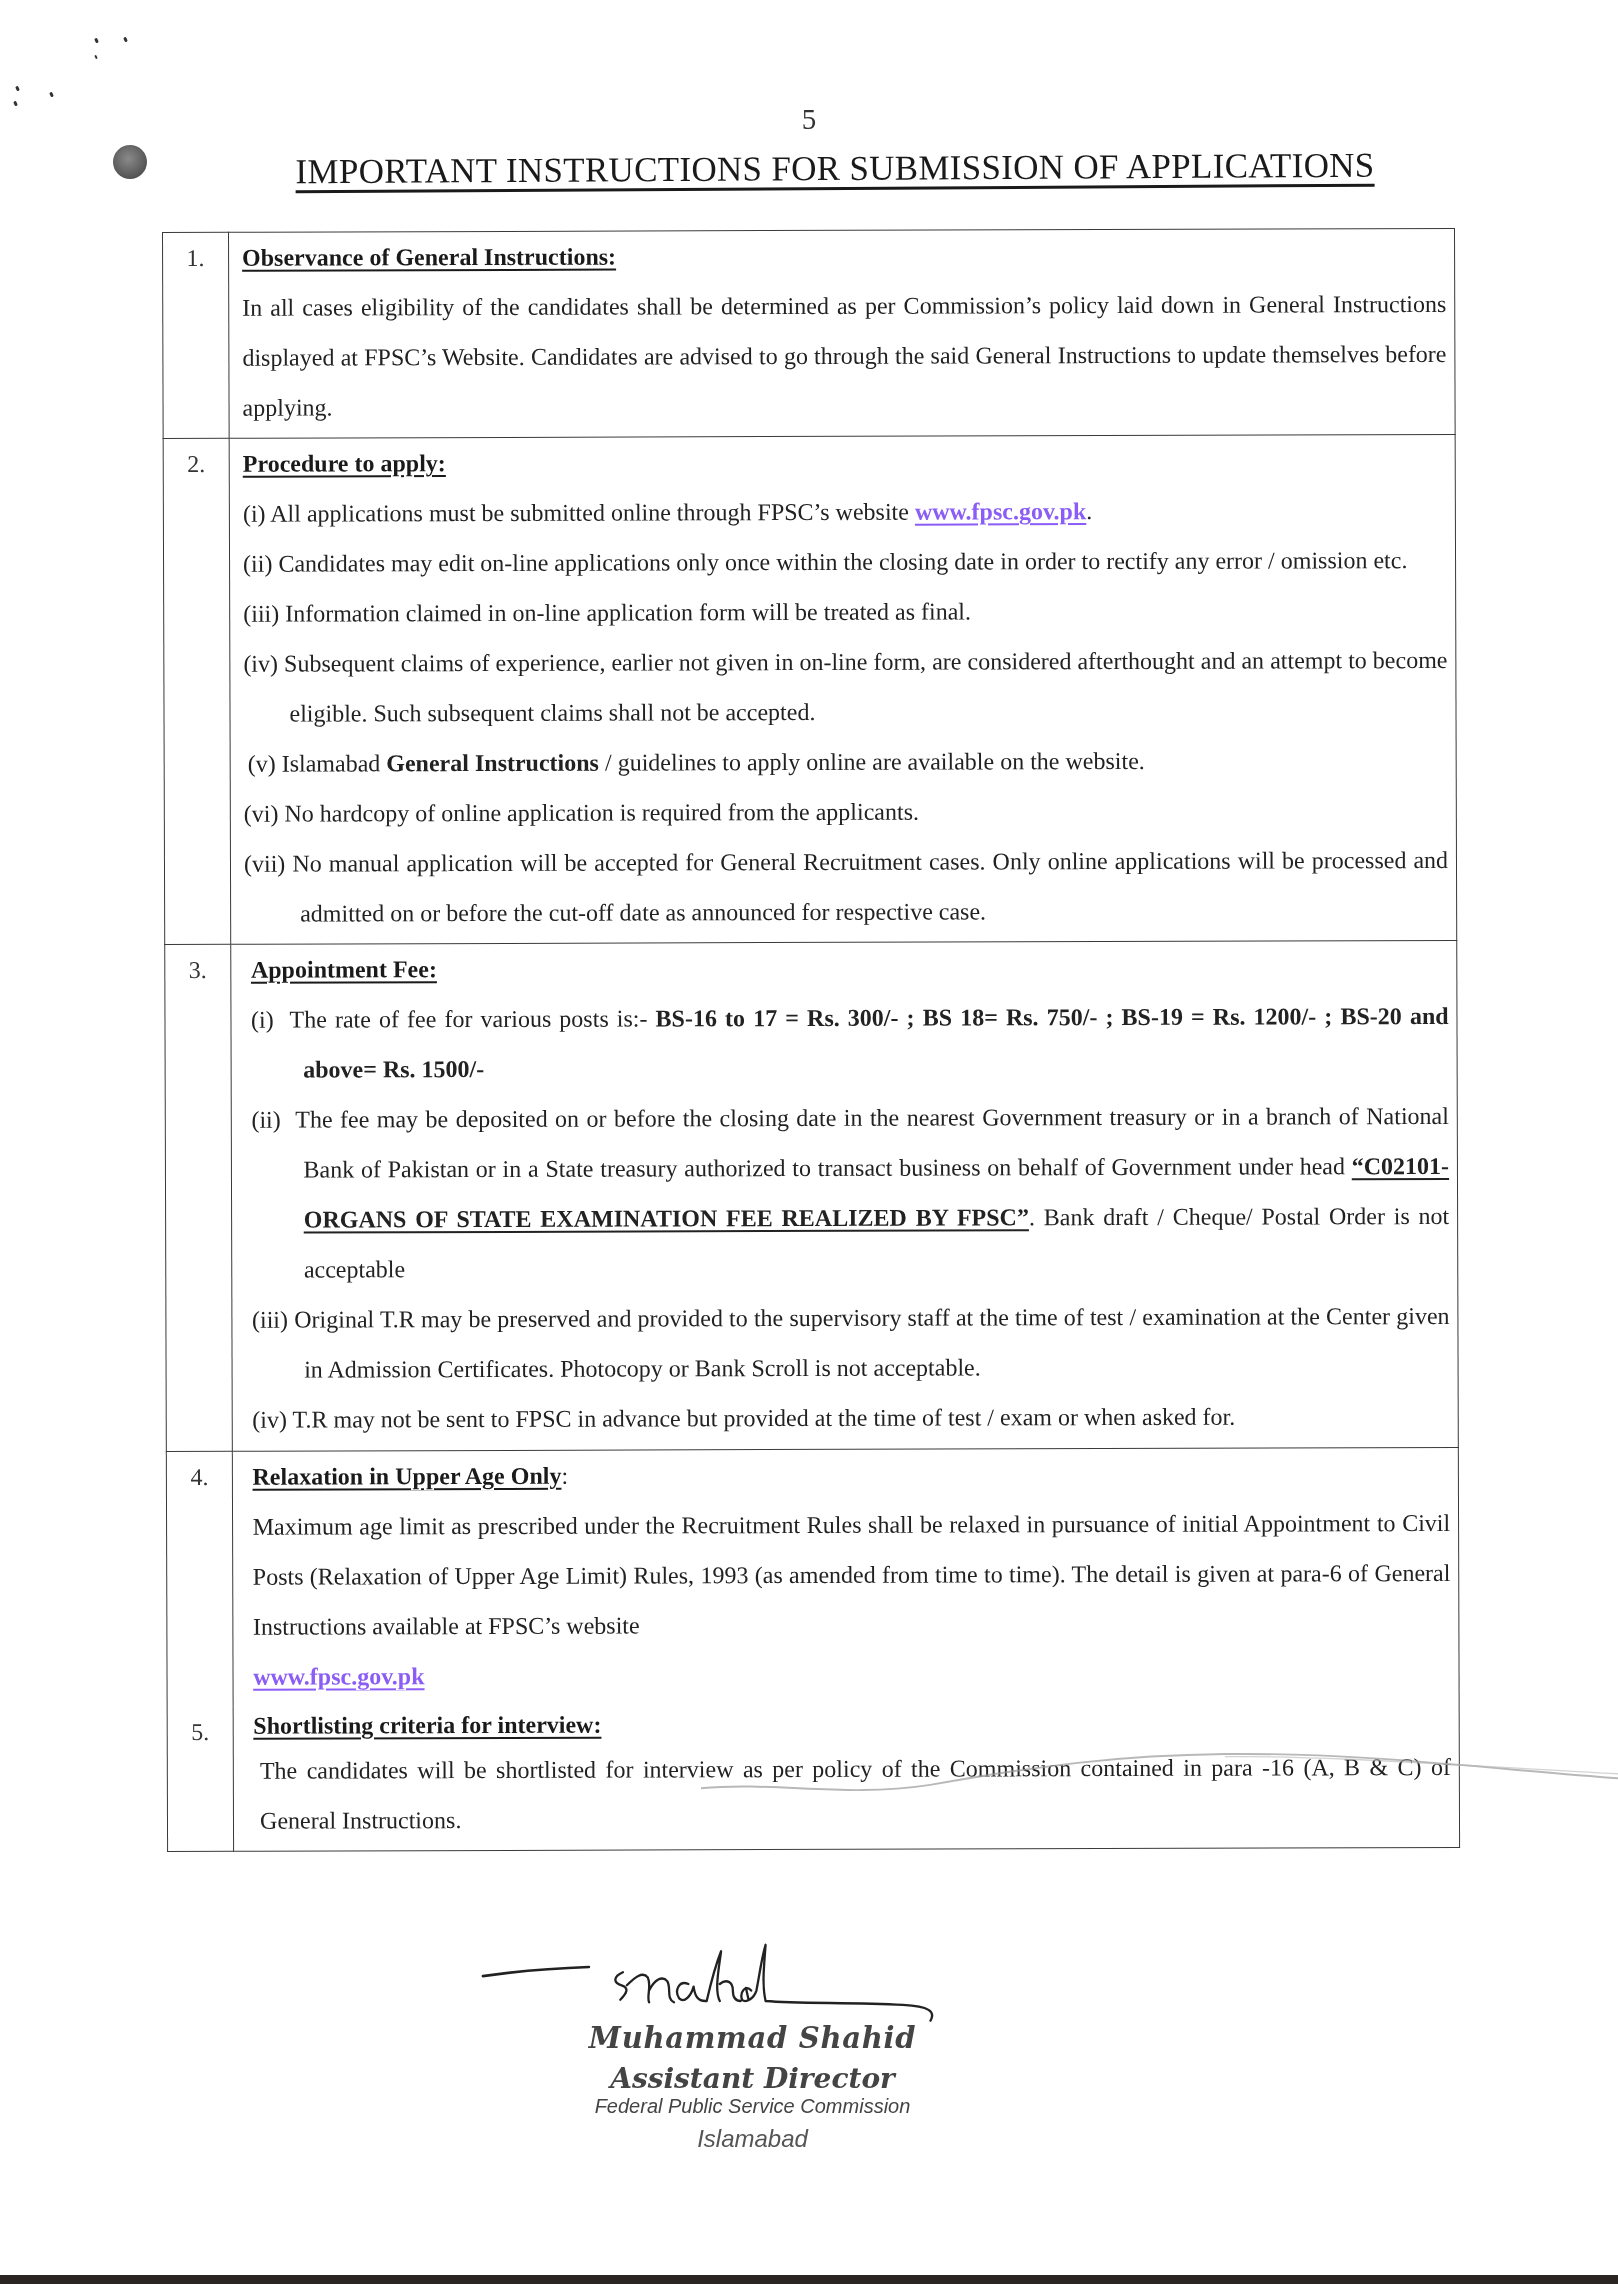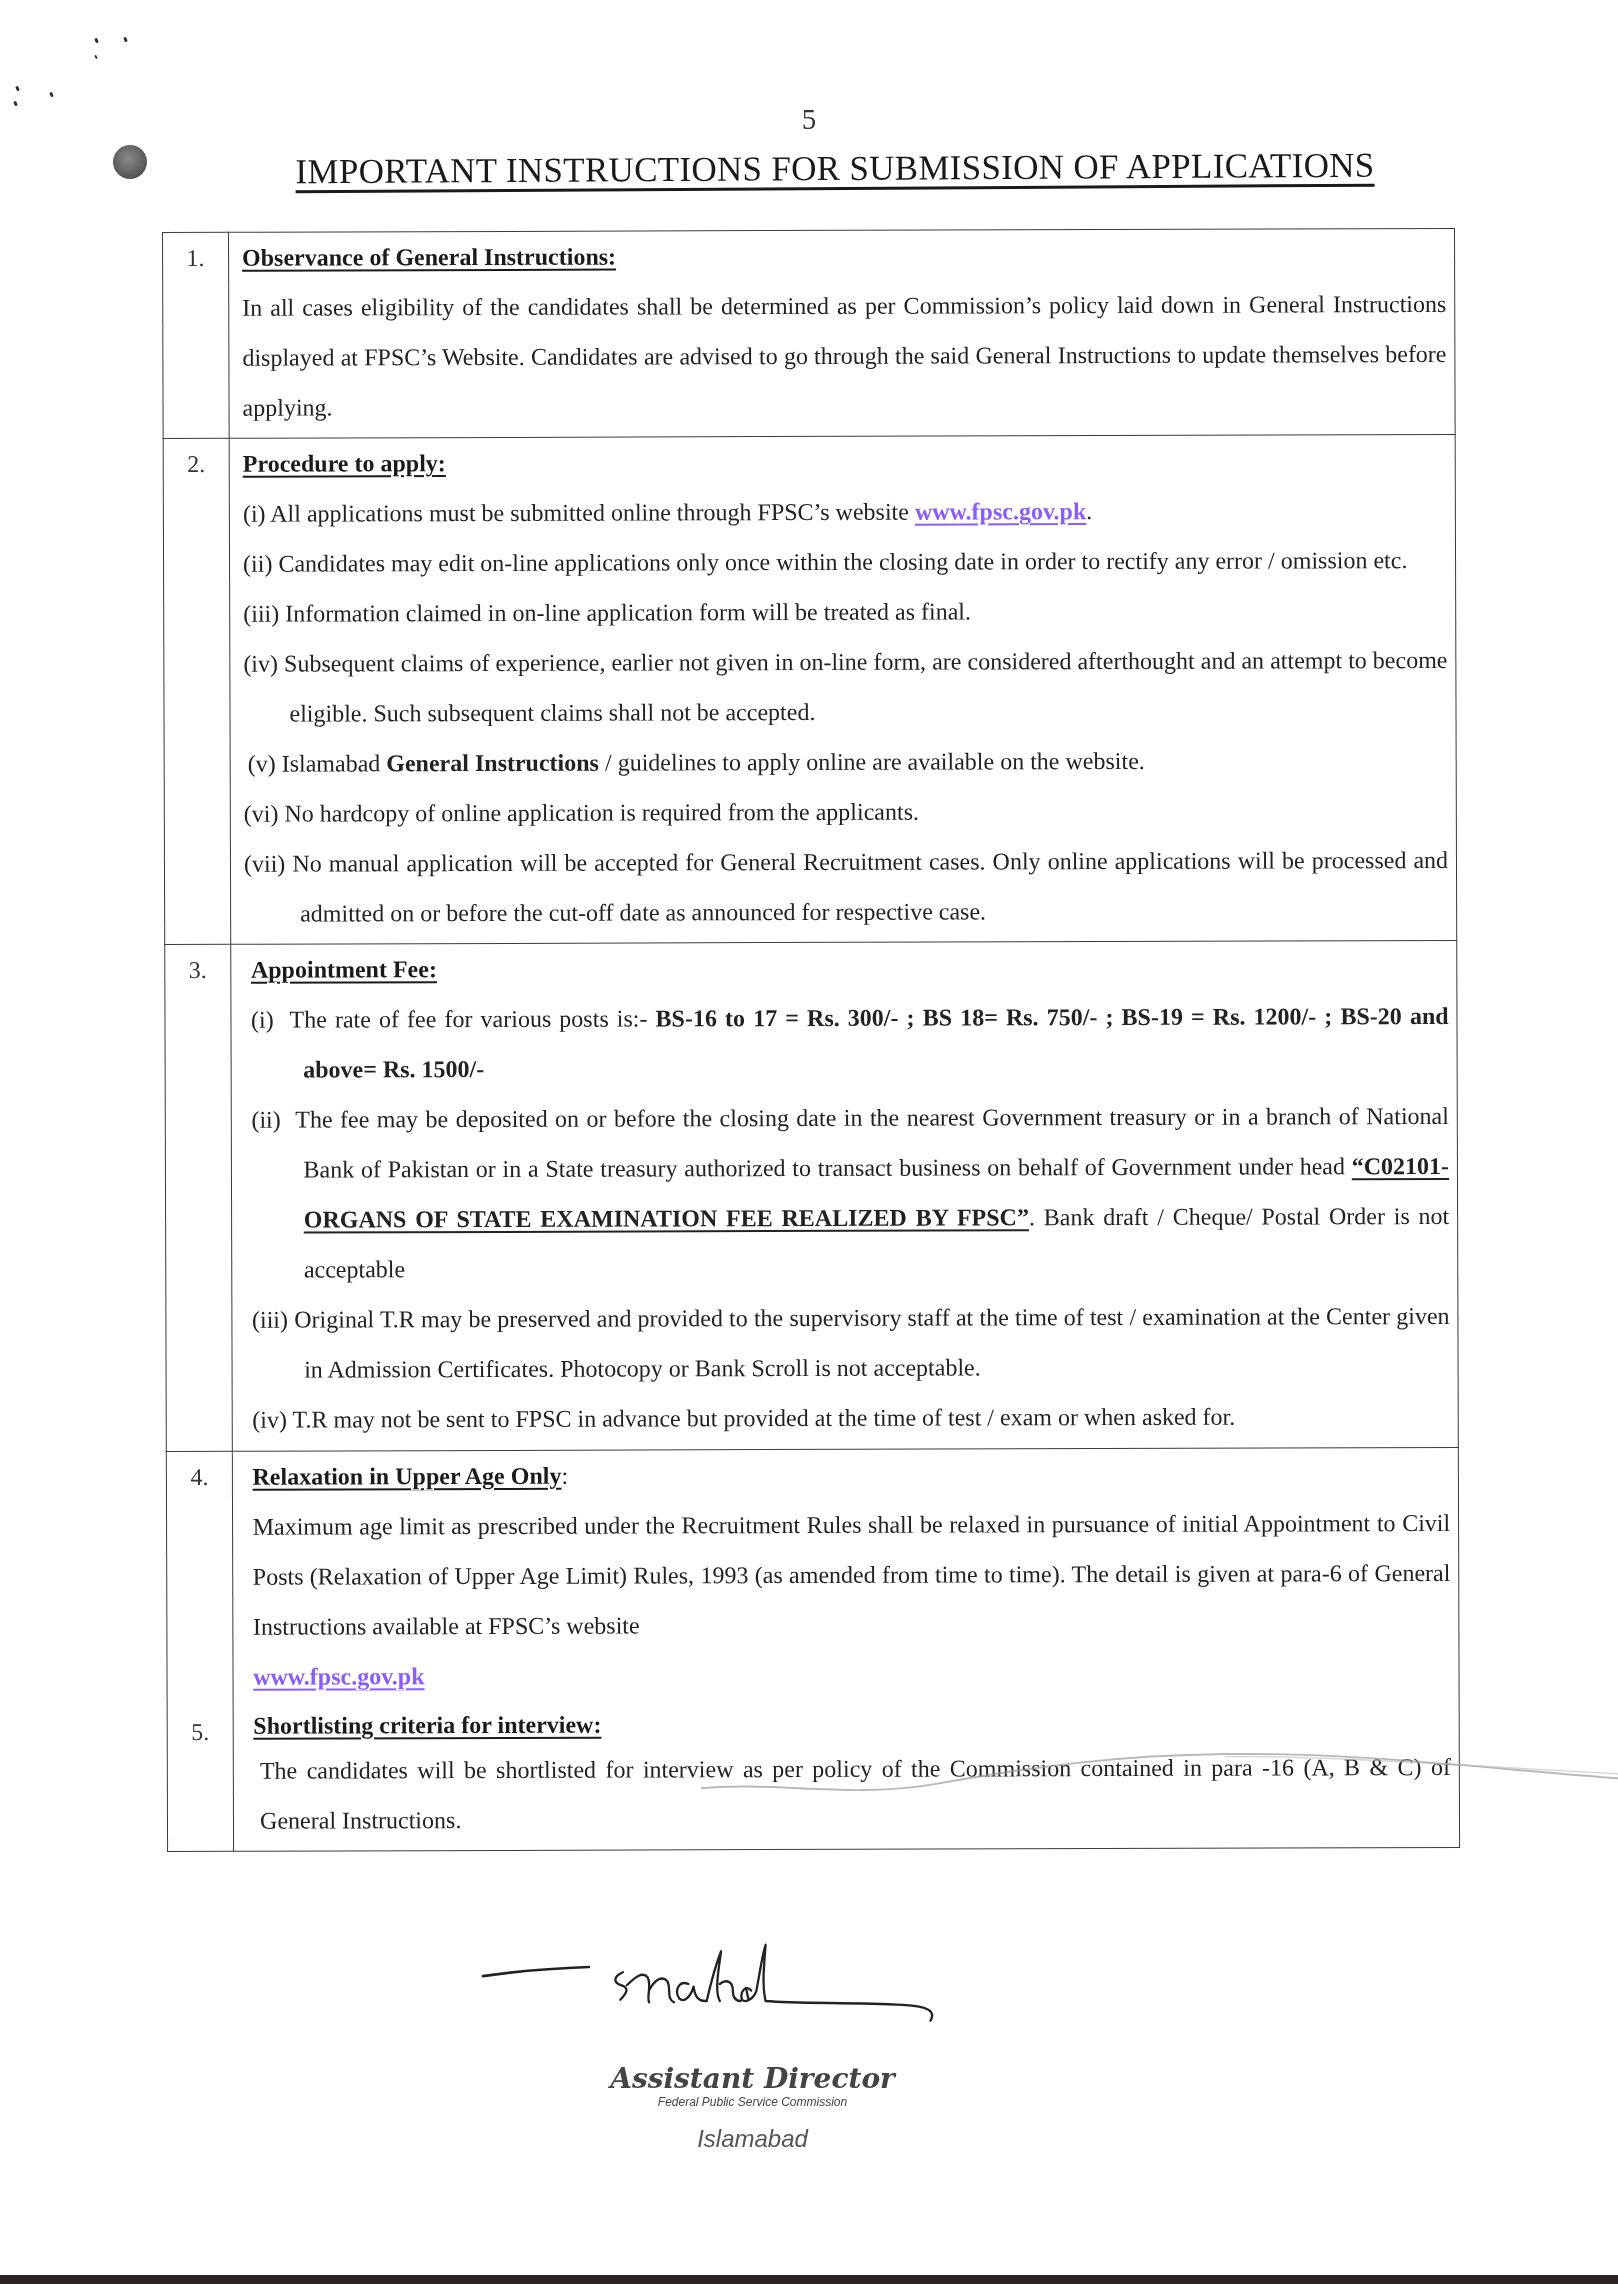--- a/index.html
+++ b/index.html
@@ -165,21 +165,21 @@
     color: #444;
   }
   .signer-org {
     position: absolute;
     left: 0;
     width: 589px;
     top: 157px;
     text-align: center;
     font-family: "Liberation Sans", sans-serif;
     font-style: italic;
-    font-size: 12px;
+    font-size: 20px;
     color: #444;
   }
   .signer-city {
     position: absolute;
     left: 0;
     width: 589px;
     top: 187px;
     text-align: center;
     font-family: "Liberation Sans", sans-serif;
     font-style: italic;
@@ -310,19 +310,20 @@
 <svg class="stray-line" width="917" height="79" style="left:701px;top:1729px;" viewBox="0 0 1400 120">
   <path d="M0,90 C120,80 220,105 350,85 C520,55 640,40 800,38 C1000,35 1200,60 1400,75" fill="none" stroke="#9a9a9a" stroke-width="3" opacity="0.7"></path>
   <path d="M800,42 C950,40 1150,55 1400,68" fill="none" stroke="#b5b5b5" stroke-width="2" opacity="0.6"></path>
 </svg>
 
 <div class="signature-block">
   <svg class="signature-svg" width="589" height="92" viewBox="0 0 900 140">
     <path d="M38,58 C80,52 140,46 200,44" fill="none" stroke="#222" stroke-width="4" stroke-linecap="round"></path>
     <path d="M252,52 C238,58 236,68 250,72 C262,76 258,84 248,94 M258,72 C270,60 282,50 290,60 C296,72 288,90 292,98 M292,80 C300,64 312,56 320,66 C326,78 318,92 330,98 M352,70 C338,64 330,80 338,92 C346,100 356,88 360,74 C362,88 366,96 378,96 M380,96 C386,70 394,40 402,20 C398,50 392,80 400,96 M400,70 C410,62 420,66 420,80 C420,90 424,96 432,96 M440,76 L444,94 M448,80 C440,70 430,82 434,94 C440,100 452,92 456,80 C460,60 464,30 470,10 C468,40 464,70 470,96 C520,100 600,98 680,102 C720,104 730,112 722,126" fill="none" stroke="#222" stroke-width="3.5" stroke-linecap="round" stroke-linejoin="round"></path>
   </svg>
+  <div class="signer-name">Muhammad Shahid</div>
   <div class="signer-title">Assistant Director</div>
   <div class="signer-org">Federal Public Service Commission</div>
   <div class="signer-city">Islamabad</div>
 </div>
 
 <div class="scan-edge"></div>
 
 
 </body></html>

